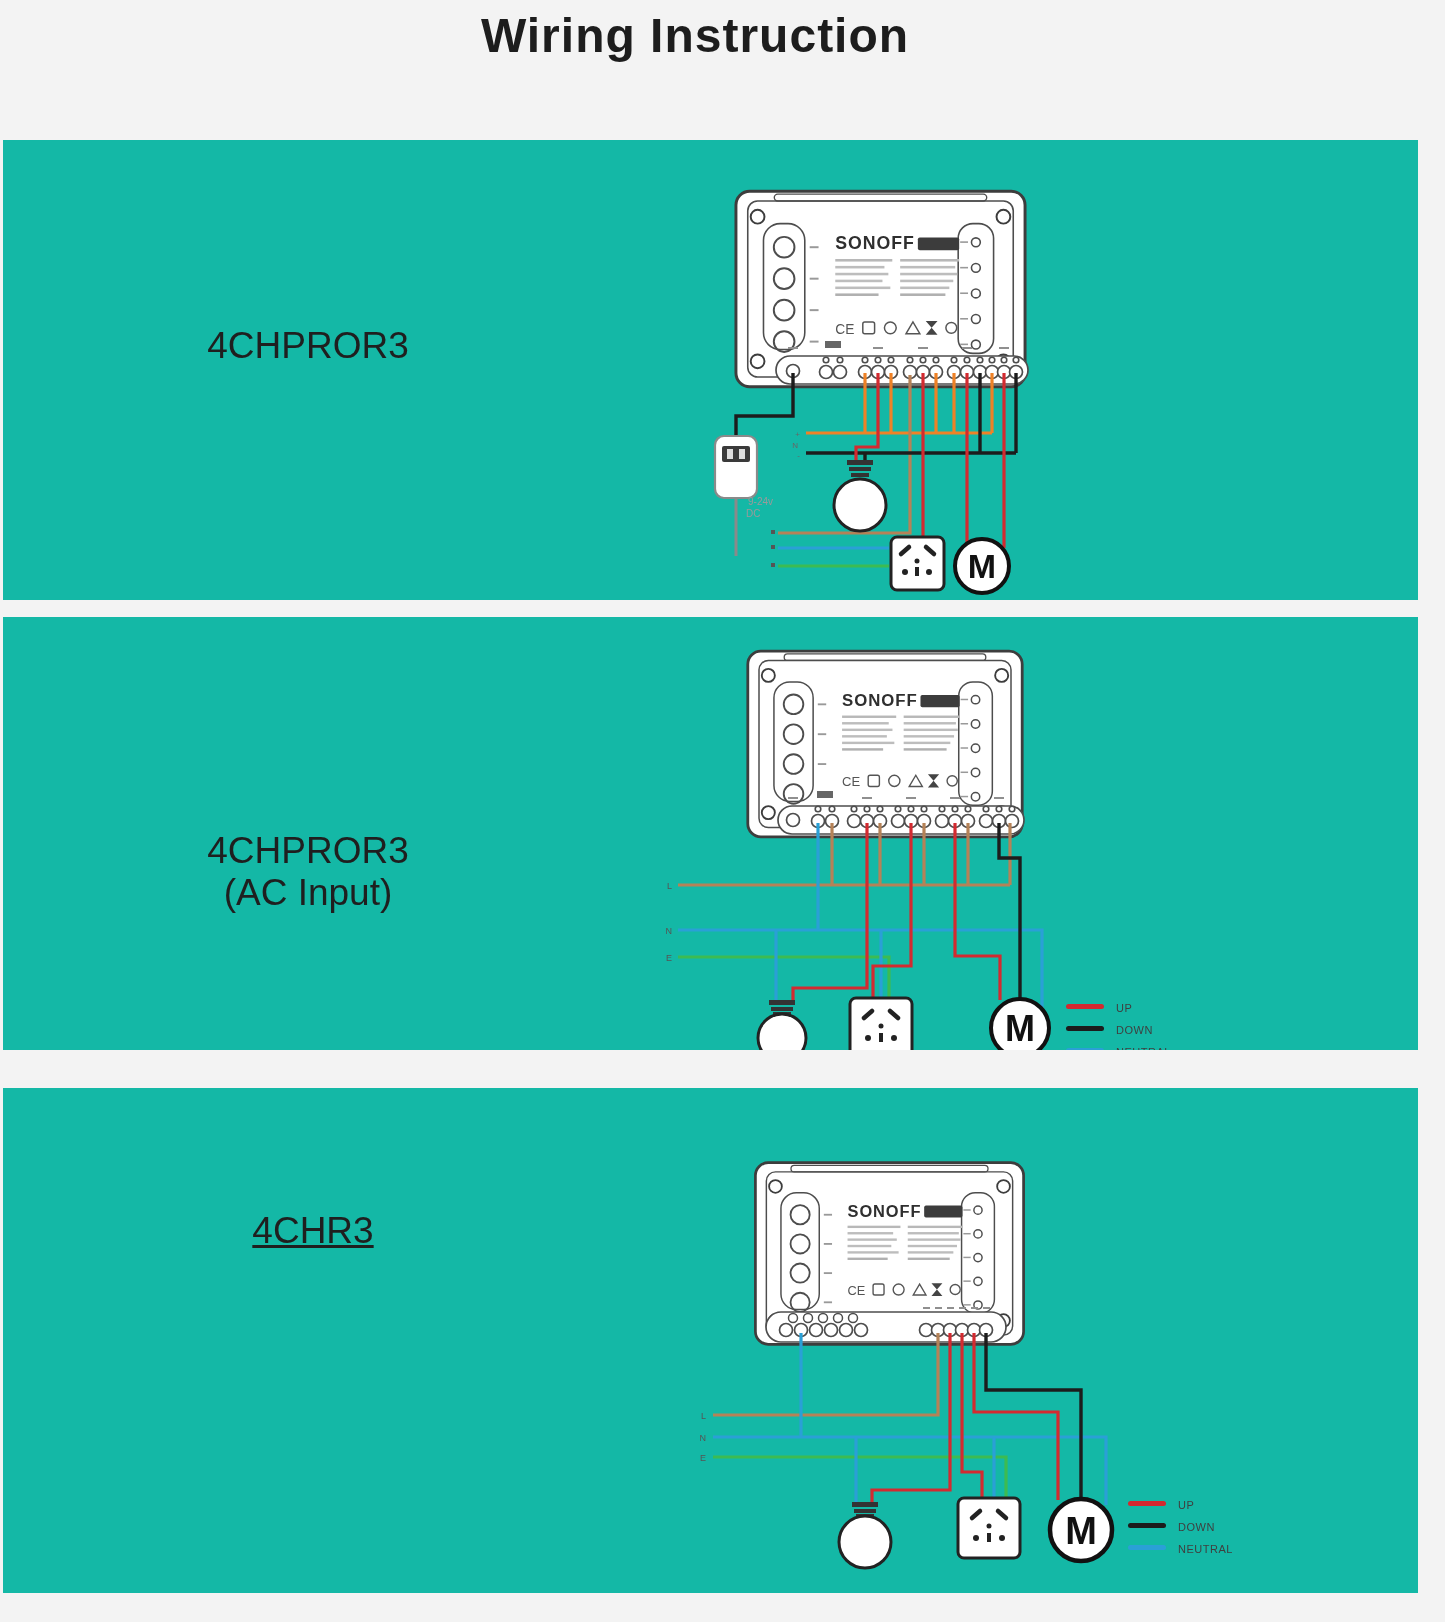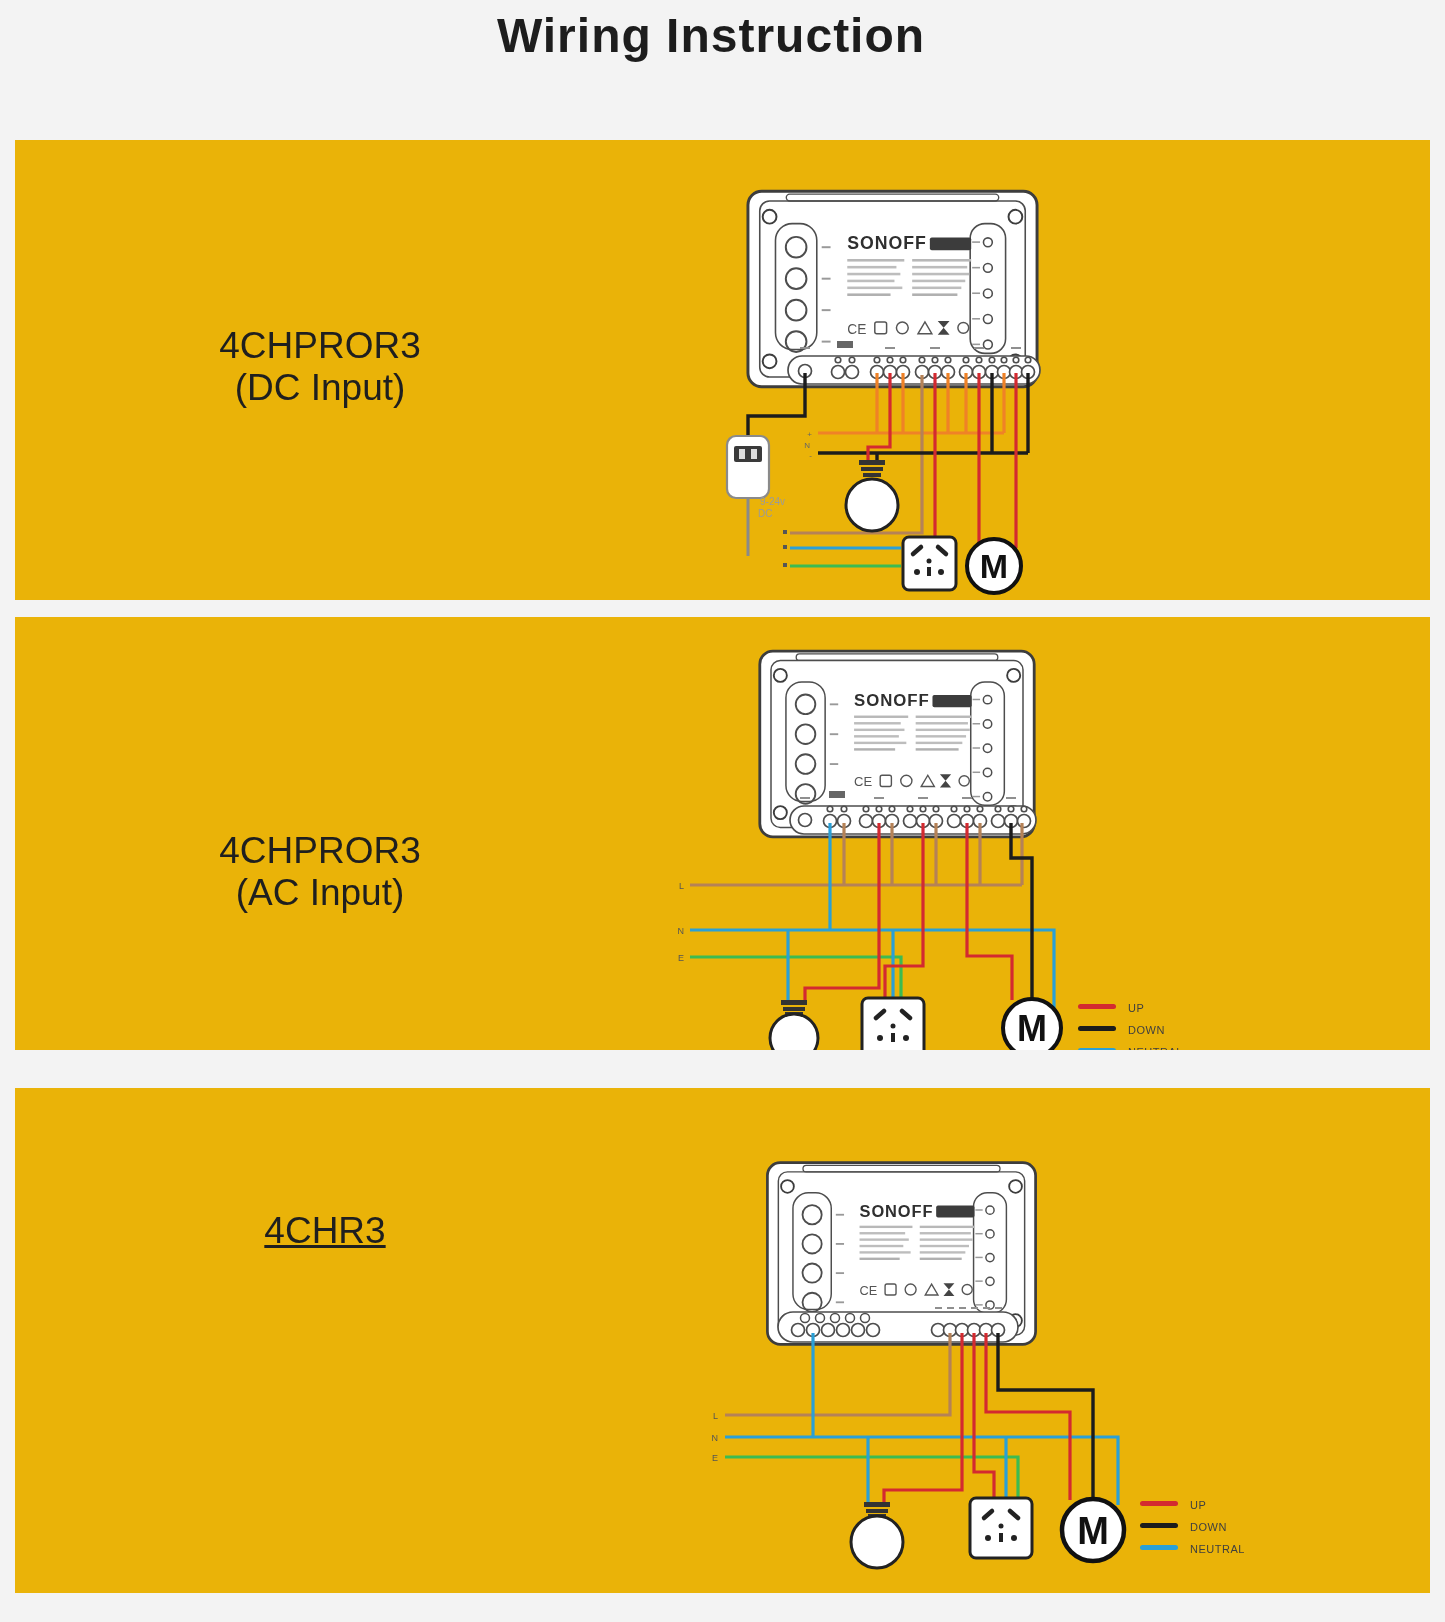--- a/index.html
+++ b/index.html
@@ -1,41 +1,40 @@
 <!DOCTYPE html>
 <html><head>
 <meta charset="utf-8">
 <style>
   html,body{margin:0;padding:0;background:#e9e9e9;}
   .stage{position:relative;width:1445px;height:1622px;background:#f3f3f3;overflow:hidden;
          font-family:"Liberation Sans",sans-serif;}
   .page-title{position:absolute;top:8px;left:0;width:1390px;margin:0;text-align:center;
-         font-size:48px;font-weight:700;color:#1d1d1d;letter-spacing:1px;padding-left:16px;}
-  .panel{position:absolute;left:15px;width:1415px;background:#eab308;}
+         font-size:48px;font-weight:700;color:#1d1d1d;letter-spacing:1px;}
+  .panel{position:absolute;left:3px;width:1415px;background:#14b8a6;}
   .panel-dc{top:140px;height:460px;}
   .panel-ac{top:617px;height:433px;}
   .panel-r3{top:1088px;height:505px;}
   .panel svg{position:absolute;left:0;top:0;}
   .plabel{position:absolute;width:330px;text-align:center;color:#1f1f1f;
           font-size:37px;line-height:42px;}
   .plabel-dc{left:140px;top:185px;}
   .plabel-ac{left:140px;top:213px;}
   .plabel-r3{left:145px;top:122px;text-decoration:underline;}
   text{font-family:"Liberation Sans",sans-serif;}
 </style>
 </head>
 <body>
 
 <div class="stage">
   <h1 class="page-title">Wiring Instruction</h1>
 
   <section class="panel panel-dc">
     <div class="plabel plabel-dc">
       <div>4CHPROR3</div>
-      <div>(DC Input)</div>
     </div>
     <svg width="1415" height="460" viewBox="15 140 1415 460">
       <defs>
 
         <symbol id="shell" viewBox="0 0 300 205">
           <rect x="3" y="3" width="294" height="199" rx="14" fill="#ffffff" stroke="#3d3d3d" stroke-width="3"></rect>
           <circle cx="25" cy="29" r="7" fill="none" stroke="#3d3d3d" stroke-width="2"></circle>
           <circle cx="275" cy="29" r="7" fill="none" stroke="#3d3d3d" stroke-width="2"></circle>
           <circle cx="25" cy="176" r="7" fill="none" stroke="#3d3d3d" stroke-width="2"></circle>
           <circle cx="275" cy="176" r="7" fill="none" stroke="#3d3d3d" stroke-width="2"></circle>

